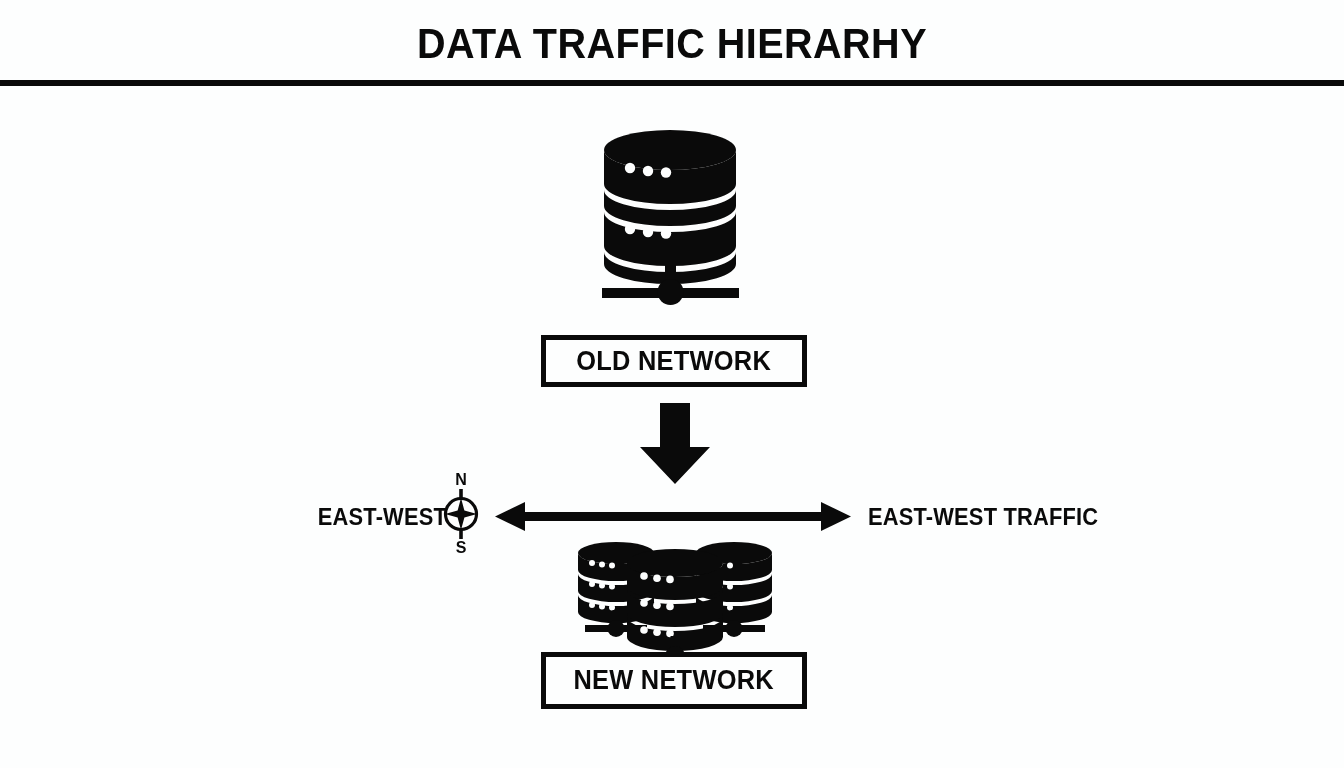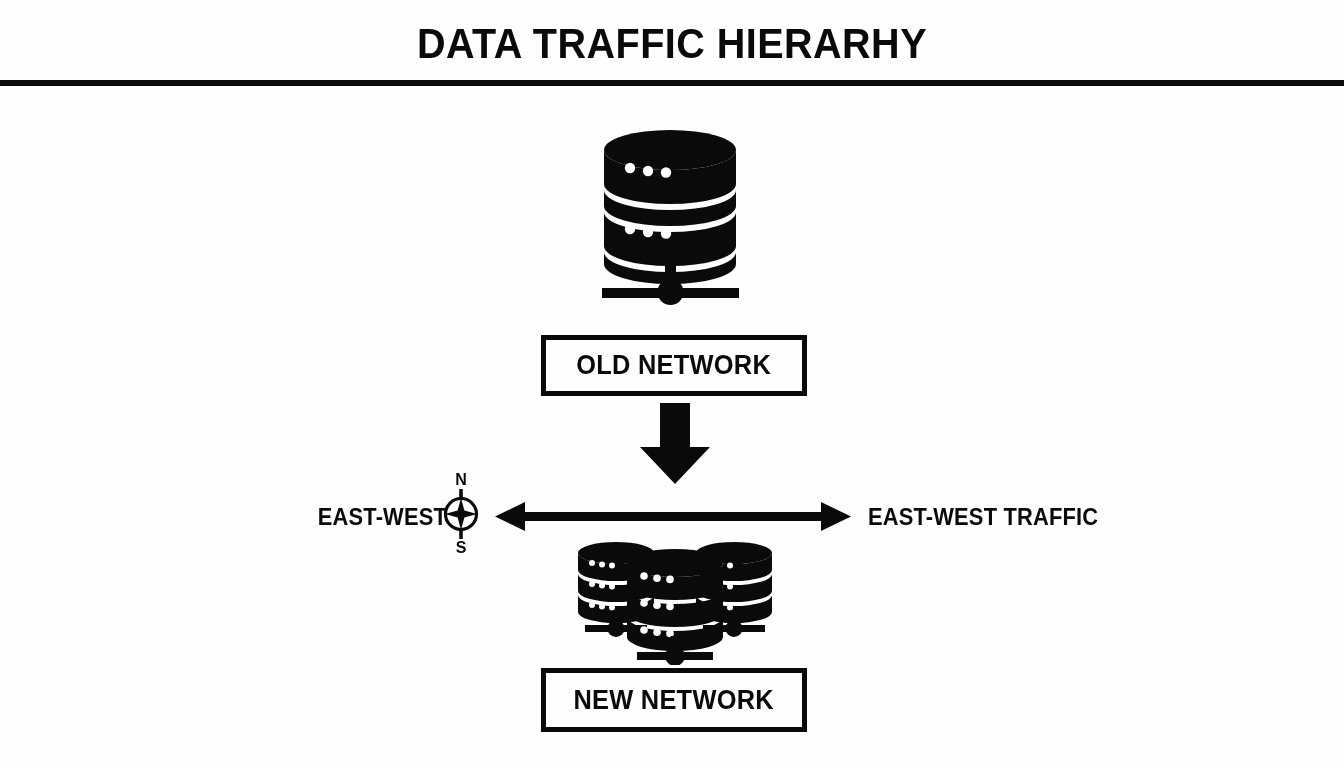--- a/index.html
+++ b/index.html
@@ -155,21 +155,21 @@
       </g>
 
       <g fill="#0a0a0a">
         <rect x="67" y="134" width="11" height="24"></rect>
         <rect x="4" y="160" width="137" height="10"></rect>
         <circle cx="72.5" cy="164" r="13"></circle>
       </g>
     </svg>
   </div>
 
-  <div class="labelbox" style="left:541px; top:335px; width:266px; height:61px;">
+  <div class="labelbox" style="left:541px; top:335px; width:266px; height:52px;">
     <span>OLD NETWORK</span>
   </div>
 
   <div class="downarrow" style="left:637px; top:403px;">
     <svg width="76" height="82" viewBox="0 0 76 82" aria-hidden="true">
       <polygon points="23,0 53,0 53,44 73,44 38,81 3,44 23,44" fill="#0a0a0a"></polygon>
     </svg>
   </div>
 
   <div class="harrow" style="left:495px; top:500px;">
@@ -278,17 +278,17 @@
 
         <g fill="#0a0a0a">
           <rect x="95.5" y="96" width="9" height="16"></rect>
           <rect x="62" y="112" width="76" height="8"></rect>
           <circle cx="100" cy="116" r="10"></circle>
         </g>
       </g>
     </svg>
   </div>
 
-  <div class="labelbox" style="left:541px; top:668px; width:266px; height:64px;">
+  <div class="labelbox" style="left:541px; top:652px; width:266px; height:57px;">
     <span>NEW NETWORK</span>
   </div>
 
 </div>
 
 </body></html>

